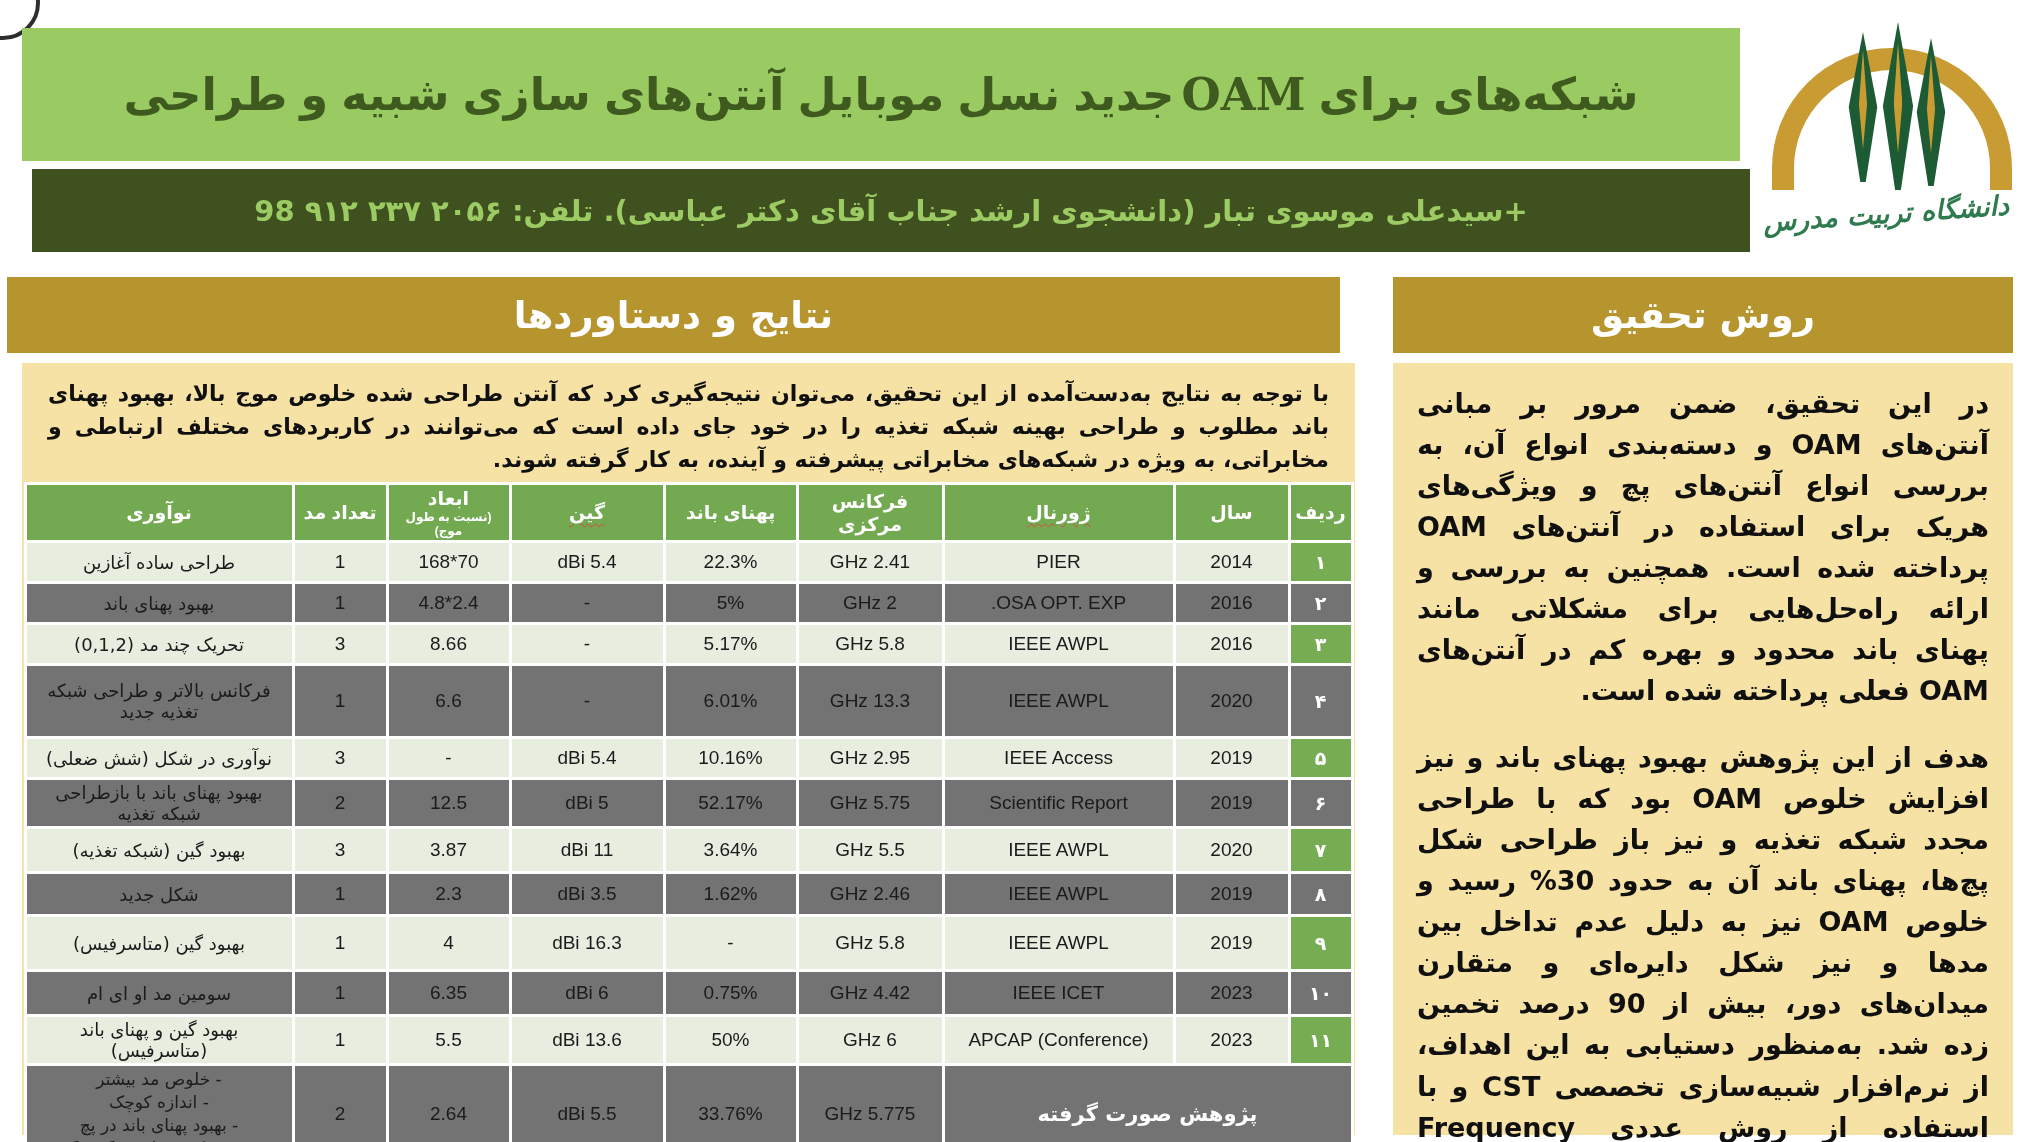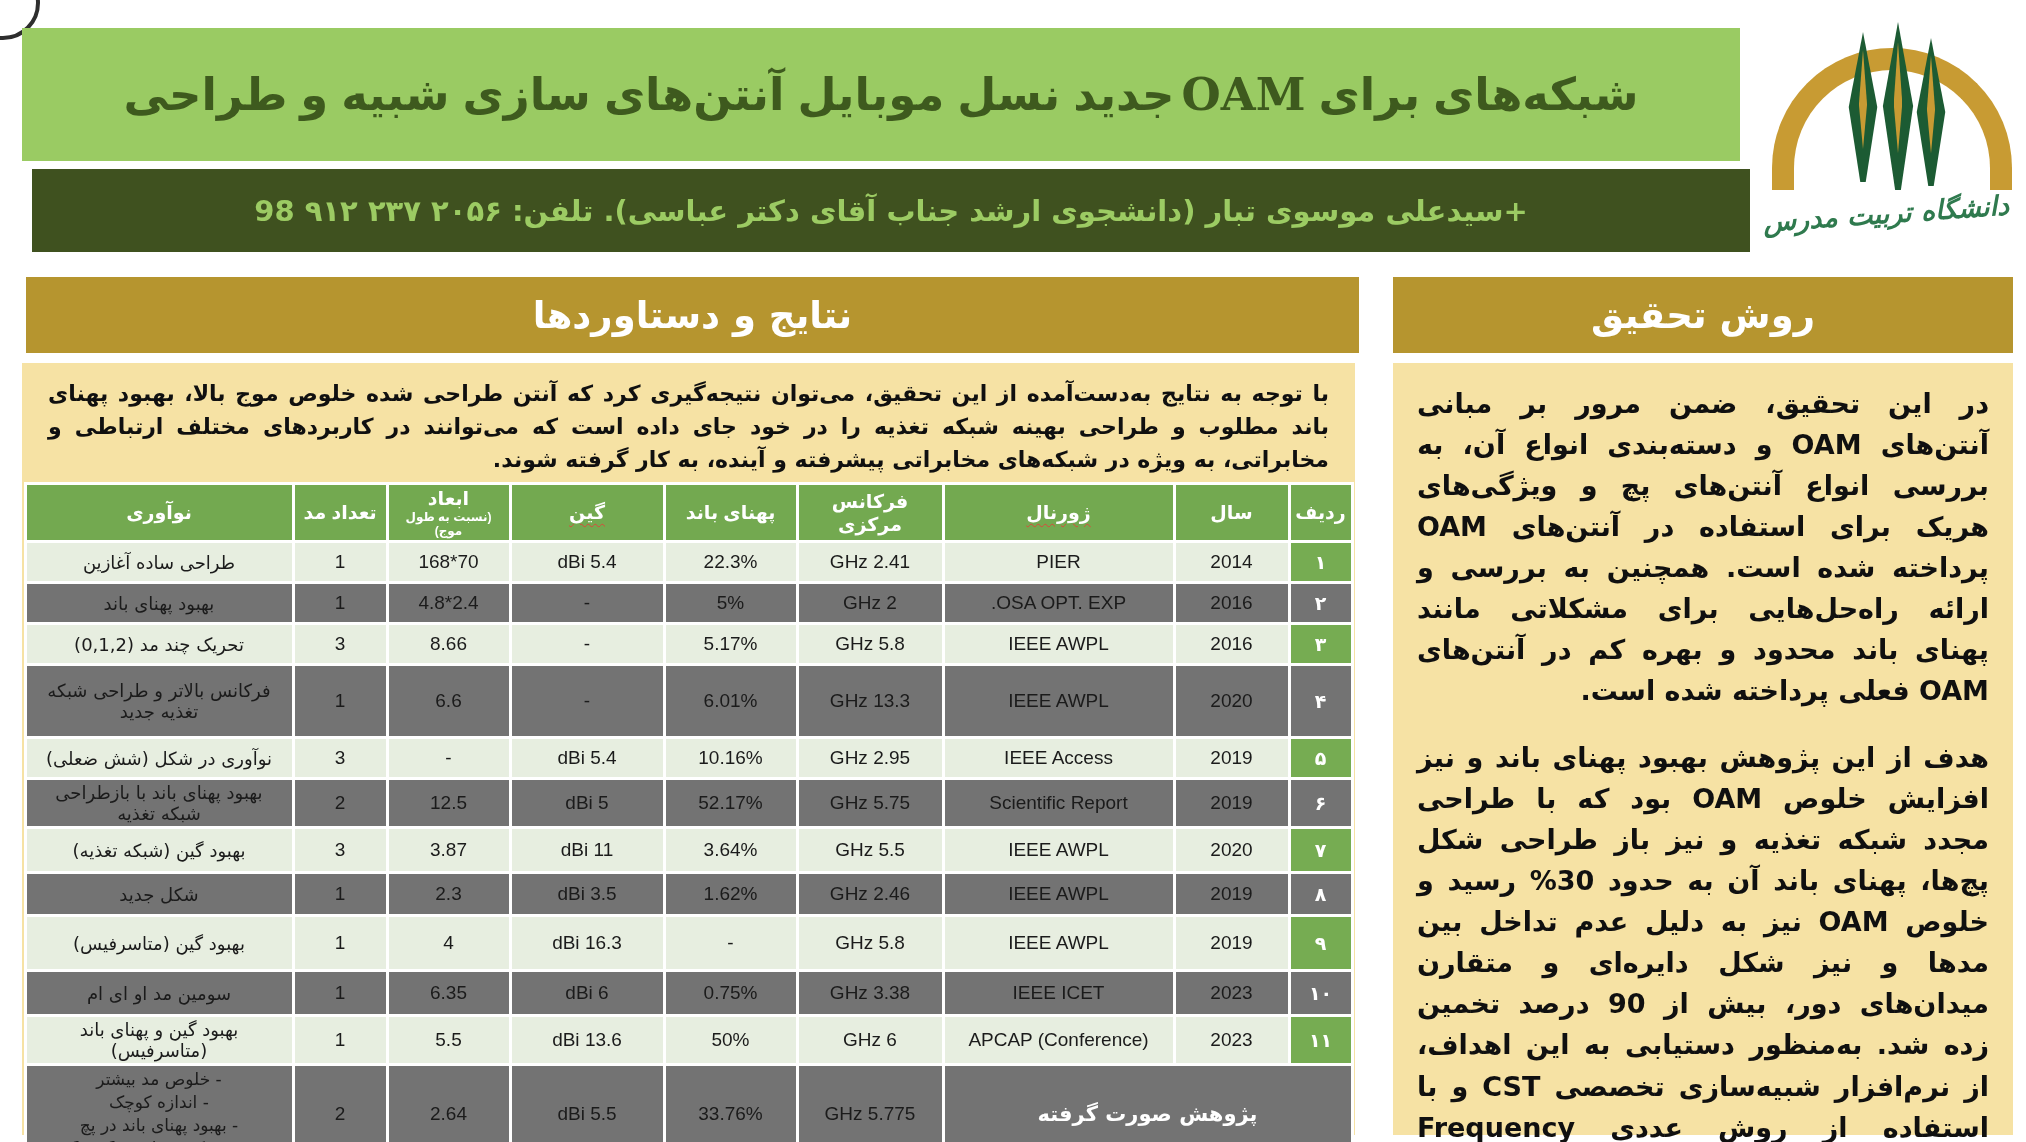--- a/index.html
+++ b/index.html
@@ -25,21 +25,21 @@
   .tree.t1{left:88px;top:12px;width:34px;height:150px;clip-path:polygon(50% 0,92% 50%,58% 100%,42% 100%,8% 50%);}
   .tree.t2{left:122px;top:2px;width:36px;height:168px;clip-path:polygon(50% 0,92% 50%,58% 100%,42% 100%,8% 50%);}
   .tree.t3{left:156px;top:18px;width:34px;height:148px;clip-path:polygon(50% 0,92% 50%,58% 100%,42% 100%,8% 50%);}
   .tree::after{content:"";position:absolute;left:38%;top:12%;width:24%;height:66%;background:#C89B33;
           clip-path:polygon(50% 0,100% 55%,50% 100%,0 55%);}
   .logo-caption{position:absolute;left:0;top:178px;width:100%;text-align:center;color:#2F7A4E;
           font-size:27px;font-weight:bold;font-style:italic;transform:rotate(-4deg);direction:rtl;}
   
   .gold-header{position:absolute;top:277px;height:76px;background:#B6952F;display:flex;
           align-items:center;justify-content:center;color:#ffffff;font-weight:bold;font-size:37px;direction:rtl;}
-  .gold-left{left:26px;width:1333px;}
+  .gold-left{left:7px;width:1333px;}
   .gold-right{left:1393px;width:620px;}
   
   .panel{position:absolute;top:363px;background:#F6E2A4;}
   .panel-left{left:22px;width:1333px;height:772px;}
   .panel-right{left:1393px;width:620px;height:772px;}
   .intro{direction:rtl;text-align:justify;font-weight:bold;color:#101010;font-size:22px;
           line-height:1.5;margin:14px 26px 6px 26px;}
   .method-text{direction:rtl;text-align:justify;font-weight:bold;color:#101010;font-size:27px;
           line-height:1.52;padding:20px 24px;}
   .method-text p{margin:0 0 26px 0;}
@@ -226,21 +226,21 @@
             <td>-</td>
             <td>16.3 dBi</td>
             <td>4</td>
             <td>1</td>
             <td class="innov">بهبود گین (متاسرفیس)</td>
           </tr>
           <tr class="even" style="height: 42px;">
             <td class="numcell">۱۰</td>
             <td>2023</td>
             <td>IEEE ICET</td>
-            <td>3.38 GHz</td>
+            <td>4.42 GHz</td>
             <td>0.75%</td>
             <td>6 dBi</td>
             <td>6.35</td>
             <td>1</td>
             <td class="innov">سومین مد او ای ام</td>
           </tr>
           <tr style="height: 44px;">
             <td class="numcell">۱۱</td>
             <td>2023</td>
             <td>APCAP (Conference)</td>

